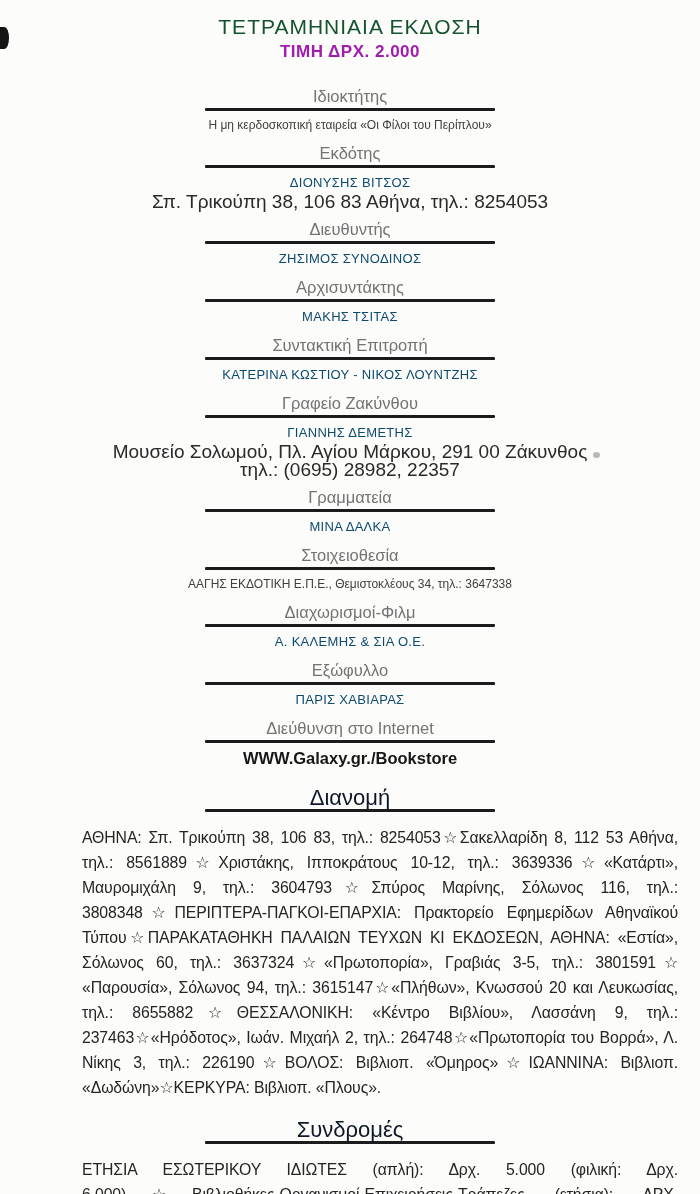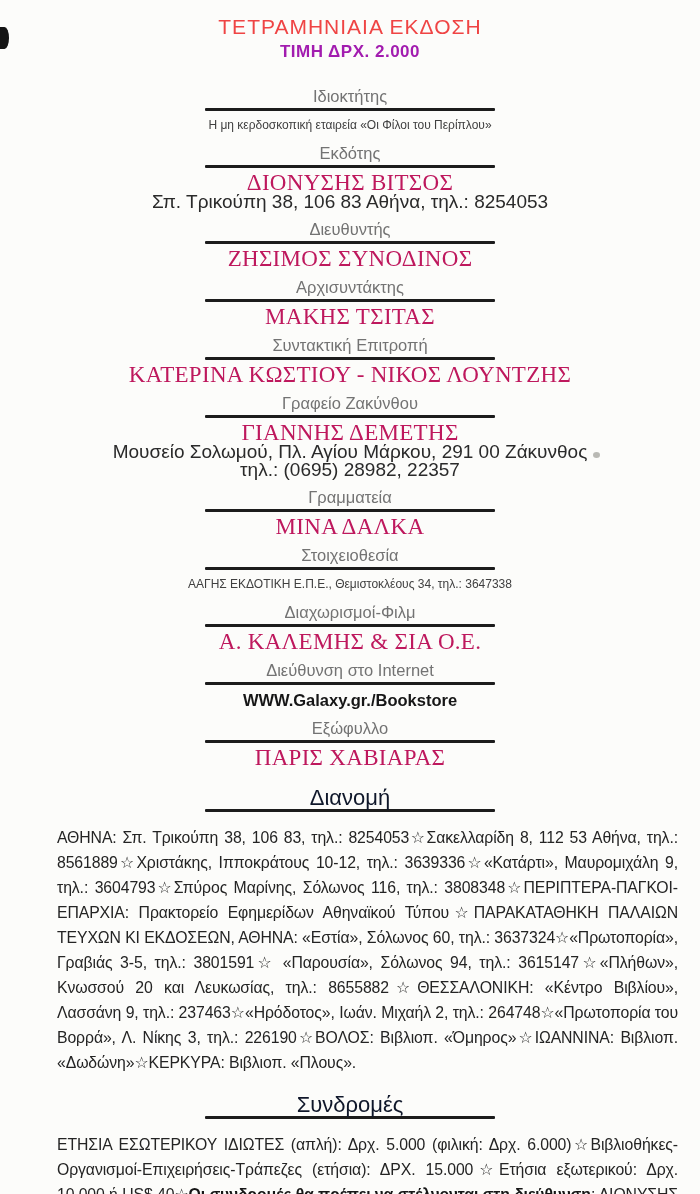--- a/index.html
+++ b/index.html
@@ -17,42 +17,42 @@
     box-sizing:border-box;
     padding-top:14px;
   }
   .artifact{position:absolute;background:#141414;}
   .a1{left:0;top:27px;width:9px;height:22px;border-radius:0 60% 60% 0;}
   .a2{left:593px;top:452px;width:7px;height:6px;background:#b9b9b4;border-radius:50%;}
 
   .top{text-align:center;}
   .title{
     font-size:21px;line-height:26px;letter-spacing:1px;
-    color:#ef4444;
+    color:#14532d;
   }
   .price{font-size:17px;line-height:24px;letter-spacing:.5px;color:#a21caf;font-weight:bold;}
 
   .masthead{margin-top:23px;text-align:center;}
   .msec{margin-bottom:9px;}
   .h{
     font-size:16.5px;line-height:19px;color:#737373;
   }
   .rule{
     width:290px;height:3px;background:#1c1c1c;
     margin:2px auto 5px auto;border-radius:1px;
   }
   .line{font-size:12px;line-height:19px;color:#404040;}
-  .line-lg{font-size:23px;line-height:20px;letter-spacing:.3px;color:#be185d;font-family:Liberation Serif, serif;}
+  .line-lg{font-size:13px;line-height:20px;letter-spacing:.3px;color:#0c4a6e;}
   .line-sm{font-size:19px;line-height:18px;color:#2a2a2a;}
   .line-bold{font-size:16.5px;line-height:20px;font-weight:bold;color:#161616;}
 
   .block{margin-top:20px;}
   .block .bh{text-align:center;font-size:22px;line-height:19px;color:#0f172a;}
   .para{
-    margin:13px 22px 0 57px;
+    margin:13px 22px 0 82px;
     font-size:15.8px;line-height:25px;
     text-align:justify;
     letter-spacing:-0.1px;
     color:#242424;
   }
   .para .b{font-weight:bold;color:#161616;}
 </style>
 </head>
 <body>
 
@@ -118,29 +118,29 @@
       <div class="line">ΑΑΓΗΣ ΕΚΔΟΤΙΚΗ Ε.Π.Ε., Θεμιστοκλέους 34, τηλ.: 3647338</div>
     </section>
 
     <section class="msec">
       <div class="h">Διαχωρισμοί-Φιλμ</div>
       <div class="rule"></div>
       <div class="line-lg">Α. ΚΑΛΕΜΗΣ &amp; ΣΙΑ Ο.Ε.</div>
     </section>
 
     <section class="msec">
+      <div class="h">Εξώφυλλο</div>
+      <div class="rule"></div>
+      <div class="line-lg">ΠΑΡΙΣ ΧΑΒΙΑΡΑΣ</div>
+    </section>
+
+    <section class="msec">
       <div class="h">Διεύθυνση στο Internet</div>
       <div class="rule"></div>
       <div class="line-bold">WWW.Galaxy.gr./Bookstore</div>
-    </section>
-
-    <section class="msec">
-      <div class="h">Εξώφυλλο</div>
-      <div class="rule"></div>
-      <div class="line-lg">ΠΑΡΙΣ ΧΑΒΙΑΡΑΣ</div>
     </section>
 
   </main>
 
   <section class="block">
     <div class="bh">Διανομή</div>
     <div class="rule"></div>
     <p class="para"><span>ΑΘΗΝΑ: Σπ. Τρικούπη 38, 106 83, τηλ.: 8254053☆Σακελλαρίδη 8, 112 53  Αθήνα, τηλ.: 8561889☆Χριστάκης, Ιπποκράτους 10-12, τηλ.: 3639336☆«Κατάρτι», Μαυρομιχάλη 9, τηλ.: 3604793☆Σπύρος Μαρίνης, Σόλωνος 116, τηλ.: 3808348☆ΠΕΡΙΠΤΕΡΑ-ΠΑΓΚΟΙ-ΕΠΑΡΧΙΑ: Πρακτορείο Εφημερίδων Αθηναϊκού Τύπου☆ΠΑΡΑΚΑΤΑΘΗΚΗ ΠΑΛΑΙΩΝ ΤΕΥΧΩΝ ΚΙ ΕΚΔΟΣΕΩΝ, ΑΘΗΝΑ: «Εστία», Σόλωνος 60, τηλ.: 3637324☆«Πρωτοπορία», Γραβιάς 3-5, τηλ.: 3801591☆ «Παρουσία», Σόλωνος 94, τηλ.: 3615147☆«Πλήθων», Κνωσσού 20 και Λευκωσίας, τηλ.: 8655882☆ΘΕΣΣΑΛΟΝΙΚΗ: «Κέντρο Βιβλίου», Λασσάνη 9, τηλ.: 237463☆«Ηρόδοτος», Ιωάν. Μιχαήλ 2, τηλ.: 264748☆«Πρωτοπορία του Βορρά», Λ. Νίκης 3, τηλ.: 226190☆ΒΟΛΟΣ: Βιβλιοπ. «Όμηρος»☆ΙΩΑΝΝΙΝΑ: Βιβλιοπ. «Δωδώνη»☆ΚΕΡΚΥΡΑ: Βιβλιοπ. «Πλους».</span></p>
   </section>
 

